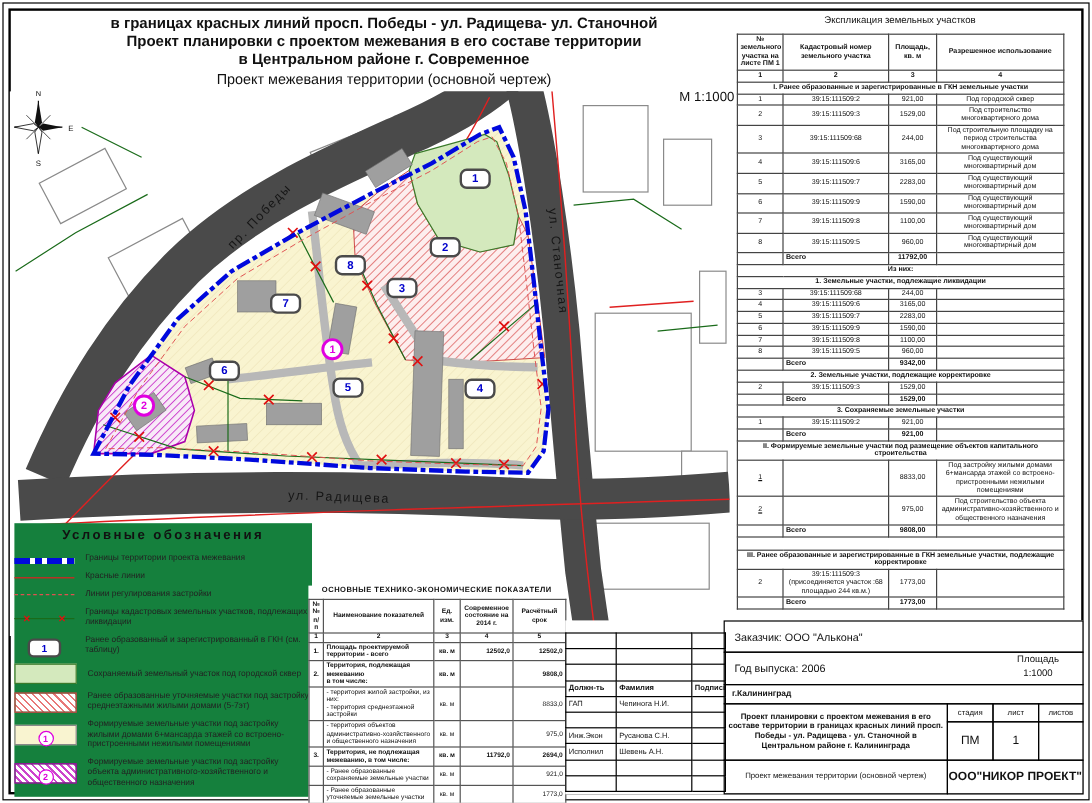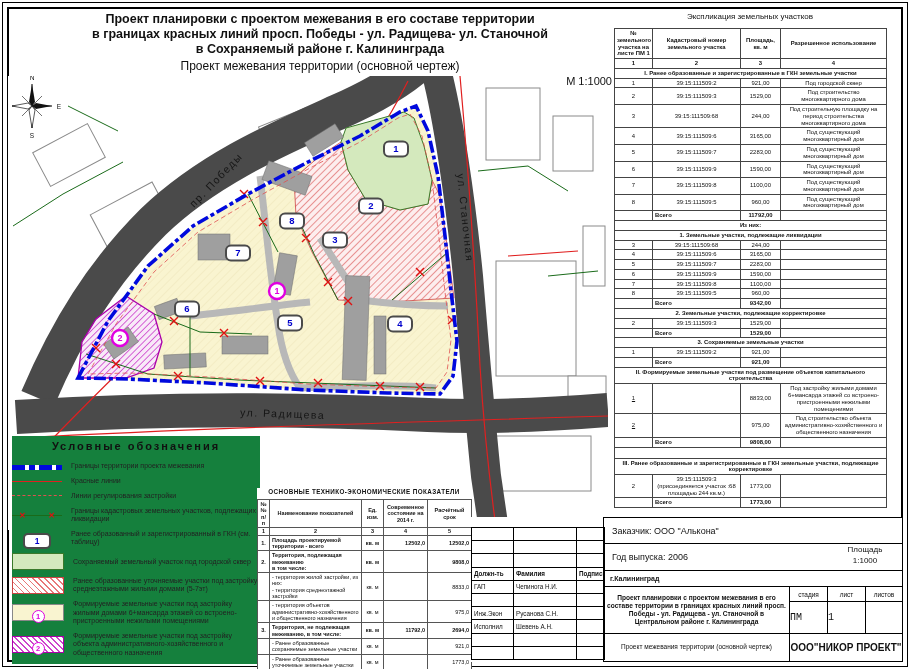--- a/index.html
+++ b/index.html
@@ -72,36 +72,36 @@
   table.sign{border-collapse:collapse;table-layout:fixed;width:133px;position:absolute;left:0;top:10px;}
   table.sign td{border:1px solid #000;height:12.2px;font-size:6.3px;padding:0 2px;overflow:hidden;white-space:nowrap;}
   table.sign td.sh{font-weight:bold;}
   .customer{left:132px;top:0;width:300px;height:27px;font-size:9px;line-height:26px;padding-left:8px;}
   .yearbox{left:132px;top:26px;width:300px;height:28px;font-size:9px;line-height:27px;padding-left:8px;}
   .scale{position:absolute;right:6px;top:1px;width:62px;text-align:center;font-size:8px;line-height:1.35;}
   .city{left:132px;top:53px;width:300px;height:17px;font-weight:bold;font-size:7px;line-height:16px;padding-left:6px;}
   .project{left:132px;top:69px;width:187px;height:48px;font-weight:bold;font-size:6.6px;line-height:1.25;
            display:flex;align-items:center;justify-content:center;text-align:center;padding:1px 3px;}
   .sthdr{top:69px;height:16px;font-size:6.5px;line-height:15px;text-align:center;}
-  .stval{top:84px;height:33px;font-size:10px;line-height:31px;font-family:Liberation Mono, monospace;}
+  .stval{top:84px;height:33px;font-size:10px;line-height:31px;text-align:center;}
   .c1{left:318px;width:39px;} .c2{left:356px;width:39px;} .c3{left:394px;width:38px;}
   .drawname{left:132px;top:116px;width:187px;height:29px;font-size:6.5px;line-height:1.25;
             display:flex;align-items:center;justify-content:center;text-align:center;padding:0 6px;}
   .company{left:318px;top:116px;width:114px;height:29px;font-size:10px;font-weight:bold;line-height:27px;text-align:center;}
 </style>
 </head>
 <body>
 
 <div class="frame-outer"></div>
 <div class="frame-inner"></div>
 
 <div class="title-area">
+  <div class="t1">в границах красных  линий просп. Победы - ул. Радищева- ул. Станочной</div>
   <div class="t1">Проект планировки с проектом межевания в его составе территории</div>
-  <div class="t1">в границах красных  линий просп. Победы - ул. Радищева- ул. Станочной</div>
-  <div class="t1">в Сохраняемый районе г. Калининграда</div>
+  <div class="t1">в Центральном районе г. Современное</div>
   <div class="t2">Проект межевания территории (основной чертеж)</div>
   <div class="t3">М 1:1000</div>
 </div>
 
 <svg class="map" width="600" height="454" viewBox="0 0 600 454">
   <defs>
     <pattern id="hatchRed" width="5" height="5" patternTransform="rotate(45)" patternUnits="userSpaceOnUse">
       <rect width="5" height="5" fill="#fdeeee"></rect>
         <line x1="0" y1="0" x2="0" y2="5" stroke="#e06a6a" stroke-width="1.4"></line>
     </pattern>

